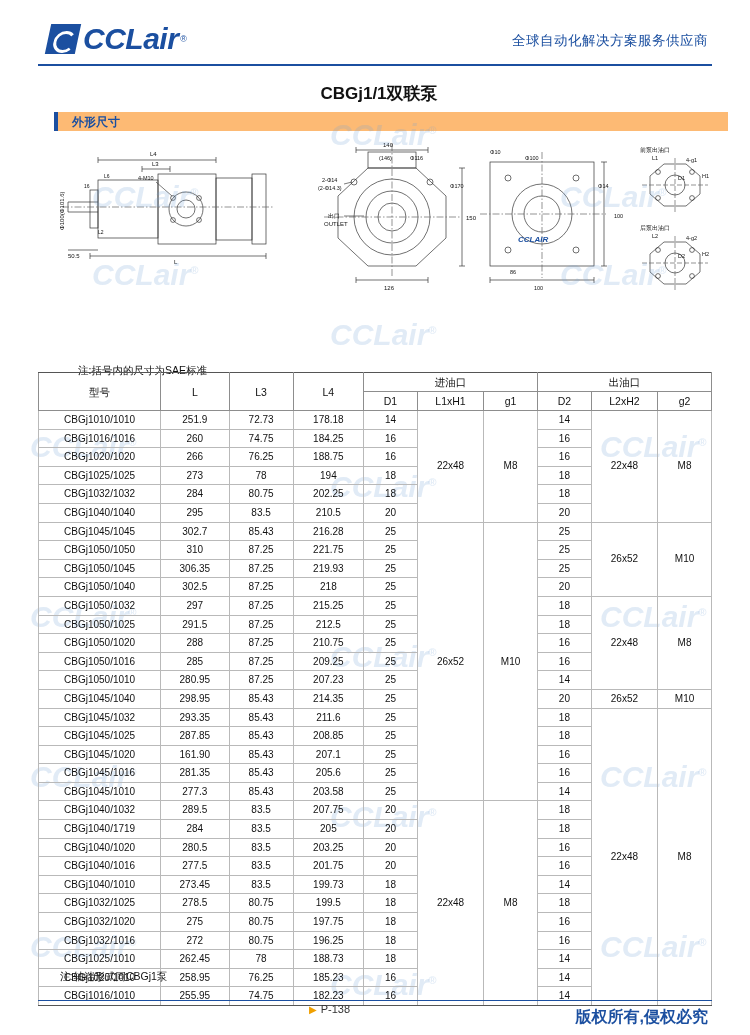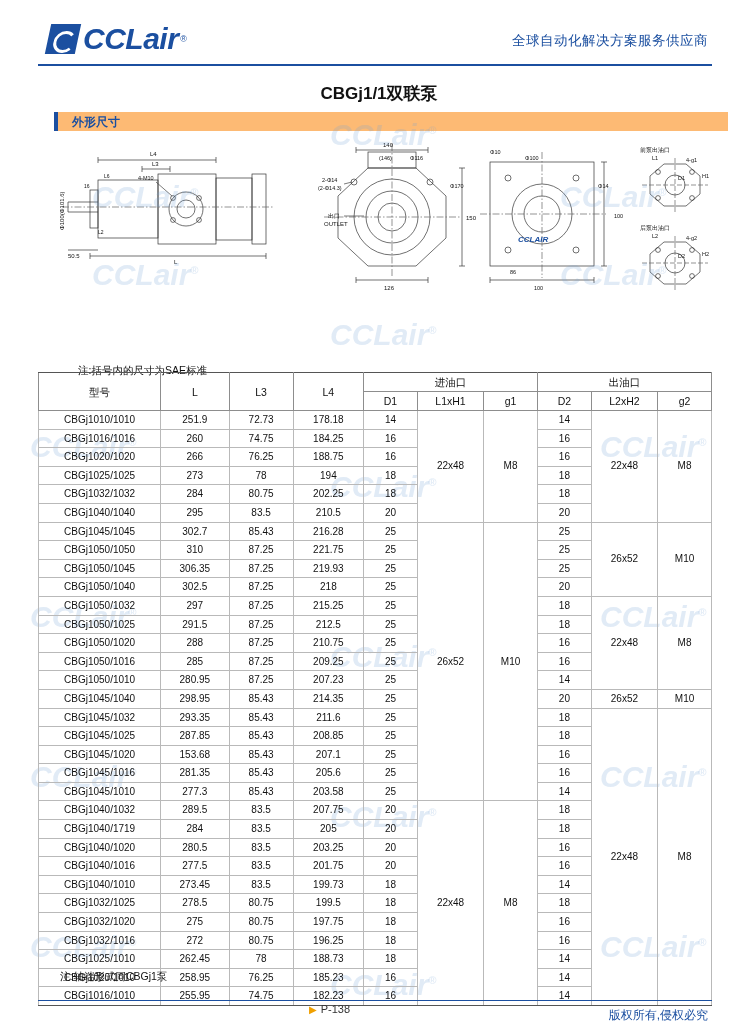--- a/index.html
+++ b/index.html
@@ -194,22 +194,22 @@
   }
   .foot-rule {
     position: absolute;
     left: 38px; top: 1000px;
     width: 674px; height: 1px;
     background: #1b4fa0;
   }
   .copyright {
     position: absolute;
     right: 42px; top: 1007px;
-    font-size: 12px;
-    font-weight: normal;
+    font-size: 16px;
+    font-weight: bold;
     color: #1b4fa0;
   }
 </style>
 </head>
 <body>
 
 <div class="page">
 
   <div class="header">
     <div class="logo">
@@ -561,21 +561,21 @@
           <tr>
             <td class="col-model">CBGj1045/1025</td>
             <td class="col-l">287.85</td>
             <td class="col-l3">85.43</td>
             <td class="col-l4">208.85</td>
             <td class="col-d1">25</td>
             <td class="col-d2">18</td>
           </tr>
           <tr>
             <td class="col-model">CBGj1045/1020</td>
-            <td class="col-l">153.68</td>
+            <td class="col-l">161.90</td>
             <td class="col-l3">85.43</td>
             <td class="col-l4">207.1</td>
             <td class="col-d1">25</td>
             <td class="col-d2">16</td>
           </tr>
           <tr>
             <td class="col-model">CBGj1045/1016</td>
             <td class="col-l">281.35</td>
             <td class="col-l3">85.43</td>
             <td class="col-l4">205.6</td>

